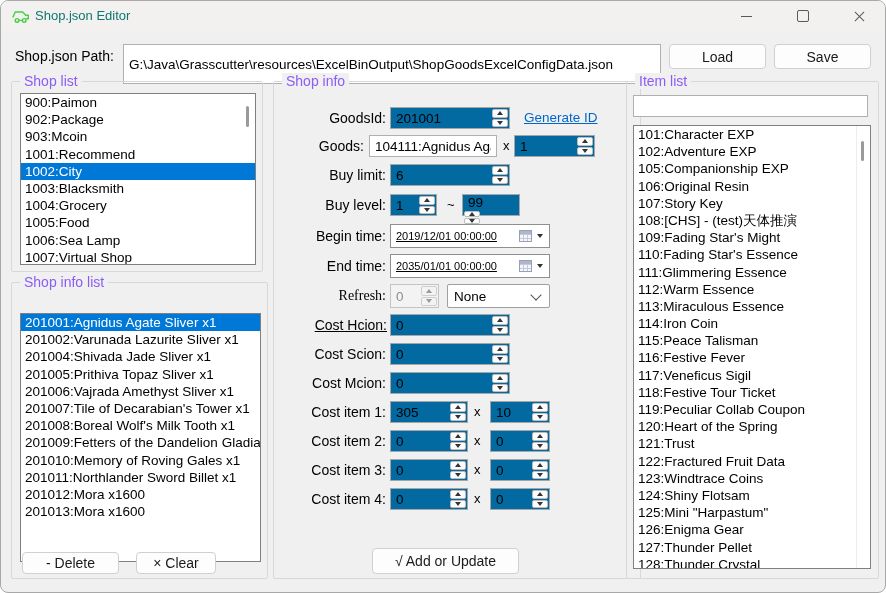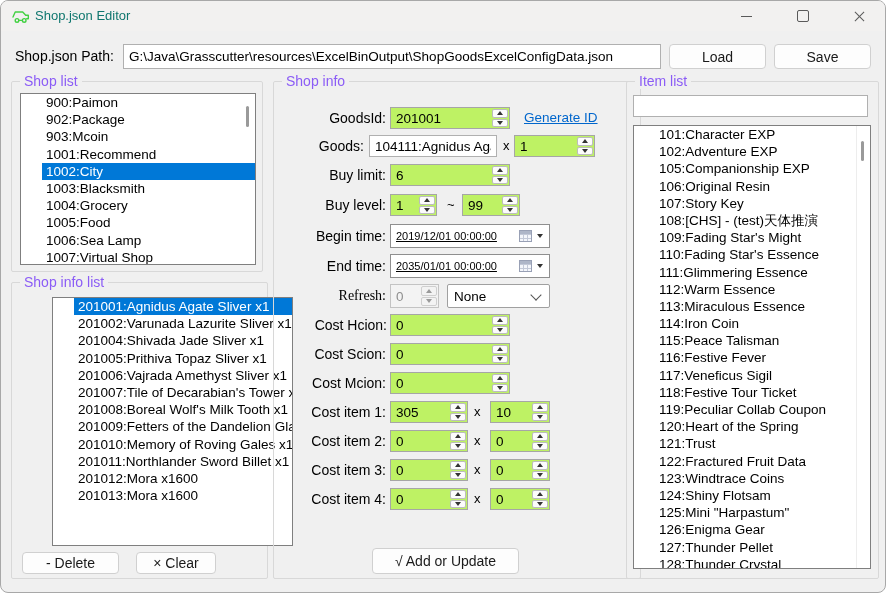--- a/index.html
+++ b/index.html
@@ -18,30 +18,30 @@
   
   .pathlabel{position:absolute;left:14px;top:43px;line-height:25px;font-size:14px;color:#000;}
   .tbox{position:absolute;box-sizing:border-box;background:#fff;border:1px solid #b0b0b0;
         font:13.5px "Liberation Sans","DejaVu Sans",sans-serif;padding:0 5px;outline:none;color:#000;}
   .btn{position:absolute;box-sizing:border-box;background:#fdfdfd;border:1px solid #d0d0d0;border-radius:4px;
        font-size:14px;color:#1a1a1a;display:flex;align-items:center;justify-content:center;cursor:default;}
   
   .group{position:absolute;border:1px solid #d8d8d8;border-radius:2px;box-sizing:border-box;}
   .gtitle{position:absolute;top:-9px;left:8px;background:#f0f0f0;padding:0 4px;font-size:14px;color:#8b5cf6;line-height:16px;}
   
-  .listbox{position:absolute;background:#fff;border:1px solid #7f7f7f;overflow:hidden;box-sizing:border-box;padding-left:21px;}
+  .listbox{position:absolute;background:#fff;border:1px solid #7f7f7f;overflow:hidden;box-sizing:border-box;}
   .li{height:17.2px;line-height:17.2px;font-size:13.5px;padding-left:4px;white-space:nowrap;overflow:hidden;color:#000;}
   .li.sel{background:#0078d7;color:#fff;}
   .thumb{position:absolute;width:3px;background:#9a9a9a;border-radius:2px;}
   .track{position:absolute;border-left:1px solid #ededed;}
   
   .silab{position:absolute;width:112px;text-align:right;font-size:14px;line-height:22px;color:#000;}
   .xlab{position:absolute;font-size:13px;line-height:22px;color:#000;}
   .link{position:absolute;color:#0066cc;text-decoration:underline;font-size:13.5px;line-height:22px;cursor:pointer;}
-  .spin{position:absolute;height:22px;border:1px solid #a6a6a6;background:#bef264;display:flex;box-sizing:border-box;}
+  .spin{position:absolute;height:22px;border:1px solid #a6a6a6;background:#0369a1;display:flex;box-sizing:border-box;}
   .spin input{flex:1;min-width:0;border:0;outline:0;background:transparent;
               font:13.5px "Liberation Sans","DejaVu Sans",sans-serif;padding:0 0 0 5px;color:#000;}
   .sbtns{width:16px;display:flex;flex-direction:column;margin:1px;gap:1px;}
   .sb{flex:1;border:1px solid #bcbcbc;background:#fcfcfc;border-radius:2px;display:flex;align-items:center;justify-content:center;}
   .tup{width:0;height:0;border-left:3px solid transparent;border-right:3px solid transparent;border-bottom:4px solid #333;}
   .tdn{width:0;height:0;border-left:3px solid transparent;border-right:3px solid transparent;border-top:4px solid #333;}
   .spin.dis{background:#f3f3f3;border-color:#c3c3c3;}
   .spin.dis input{color:#8f8f8f;}
   .spin.dis .sb{background:#f3f3f3;border-color:#cfcfcf;}
   .spin.dis .tup{border-bottom-color:#9a9a9a;} .spin.dis .tdn{border-top-color:#9a9a9a;}
@@ -81,21 +81,21 @@
       </div>
     <div class="winbtn" style="left:835px;">
         <div class="glyph-close">
           <i class="a"></i>
           <i class="b"></i>
         </div>
       </div>
   </div>
 
   <div class="pathlabel">Shop.json Path:</div>
-  <input class="tbox" style="left: 122px; top: 43px; width: 538px; height: 25px;" value="G:\Java\Grasscutter\resources\ExcelBinOutput\ShopGoodsExcelConfigData.json">
+  <input class="tbox" style="left: 122px; top: 43px; width: 538px; height: 40px;" value="G:\Java\Grasscutter\resources\ExcelBinOutput\ShopGoodsExcelConfigData.json">
   <div class="btn" style="left:668px;top:43px;width:97px;height:25px;">Load</div>
   <div class="btn" style="left:773px;top:43px;width:97px;height:25px;">Save</div>
 
   <div class="group" style="left:10px;top:80px;width:252px;height:191px;">
     <div class="gtitle">Shop list</div>
     <div class="listbox" style="left:8px;top:11px;width:236px;height:172px;">
         <div class="li">900:Paimon</div>
         <div class="li">902:Package</div>
         <div class="li">903:Mcoin</div>
         <div class="li">1001:Recommend</div>
@@ -104,21 +104,21 @@
         <div class="li">1004:Grocery</div>
         <div class="li">1005:Food</div>
         <div class="li">1006:Sea Lamp</div>
         <div class="li">1007:Virtual Shop</div>
       </div>
     <div class="thumb" style="right:13px;top:24px;height:21px;"></div>
   </div>
 
   <div class="group" style="left:10px;top:281px;width:257px;height:297px;">
     <div class="gtitle">Shop info list</div>
-    <div class="listbox" style="left:8px;top:14px;width:241px;height:249px;margin-left:32px;">
+    <div class="listbox" style="left:8px;top:30px;width:241px;height:249px;">
         <div class="li sel">201001:Agnidus Agate Sliver x1</div>
         <div class="li">201002:Varunada Lazurite Sliver x1</div>
         <div class="li">201004:Shivada Jade Sliver x1</div>
         <div class="li">201005:Prithiva Topaz Sliver x1</div>
         <div class="li">201006:Vajrada Amethyst Sliver x1</div>
         <div class="li">201007:Tile of Decarabian's Tower x1</div>
         <div class="li">201008:Boreal Wolf's Milk Tooth x1</div>
         <div class="li">201009:Fetters of the Dandelion Gladiator x1</div>
         <div class="li">201010:Memory of Roving Gales x1</div>
         <div class="li">201011:Northlander Sword Billet x1</div>
@@ -180,21 +180,21 @@
       <div class="sbtns">
           <div class="sb">
             <i class="tup"></i>
           </div>
           <div class="sb">
             <i class="tdn"></i>
           </div>
         </div>
     </div>
     <div class="xlab" style="left:173px;top:112px;">~</div>
-    <div class="spin" style="left:188px;top:112px;width:58px;">
+    <div class="spin" style="left:188px;top:112px;width:58px;flex-direction:column;">
       <input value="99" style="">
       <div class="sbtns">
           <div class="sb">
             <i class="tup"></i>
           </div>
           <div class="sb">
             <i class="tdn"></i>
           </div>
         </div>
     </div>
@@ -223,21 +223,21 @@
           <div class="sb">
             <i class="tdn"></i>
           </div>
         </div>
     </div>
     <div class="combo" style="left:173px;top:202px;width:103px;">
       <span>None</span>
       <div class="chev"></div>
     </div>
 
-    <div class="silab" style="left:1px;top:232px;">Cost Hcion:</div>
+    <div class="silab" style="left:1px;top:232px;text-decoration:underline;">Cost Hcion:</div>
     <div class="spin" style="left:116px;top:232px;width:120px;">
       <input value="0" style="">
       <div class="sbtns">
           <div class="sb">
             <i class="tup"></i>
           </div>
           <div class="sb">
             <i class="tdn"></i>
           </div>
         </div>

